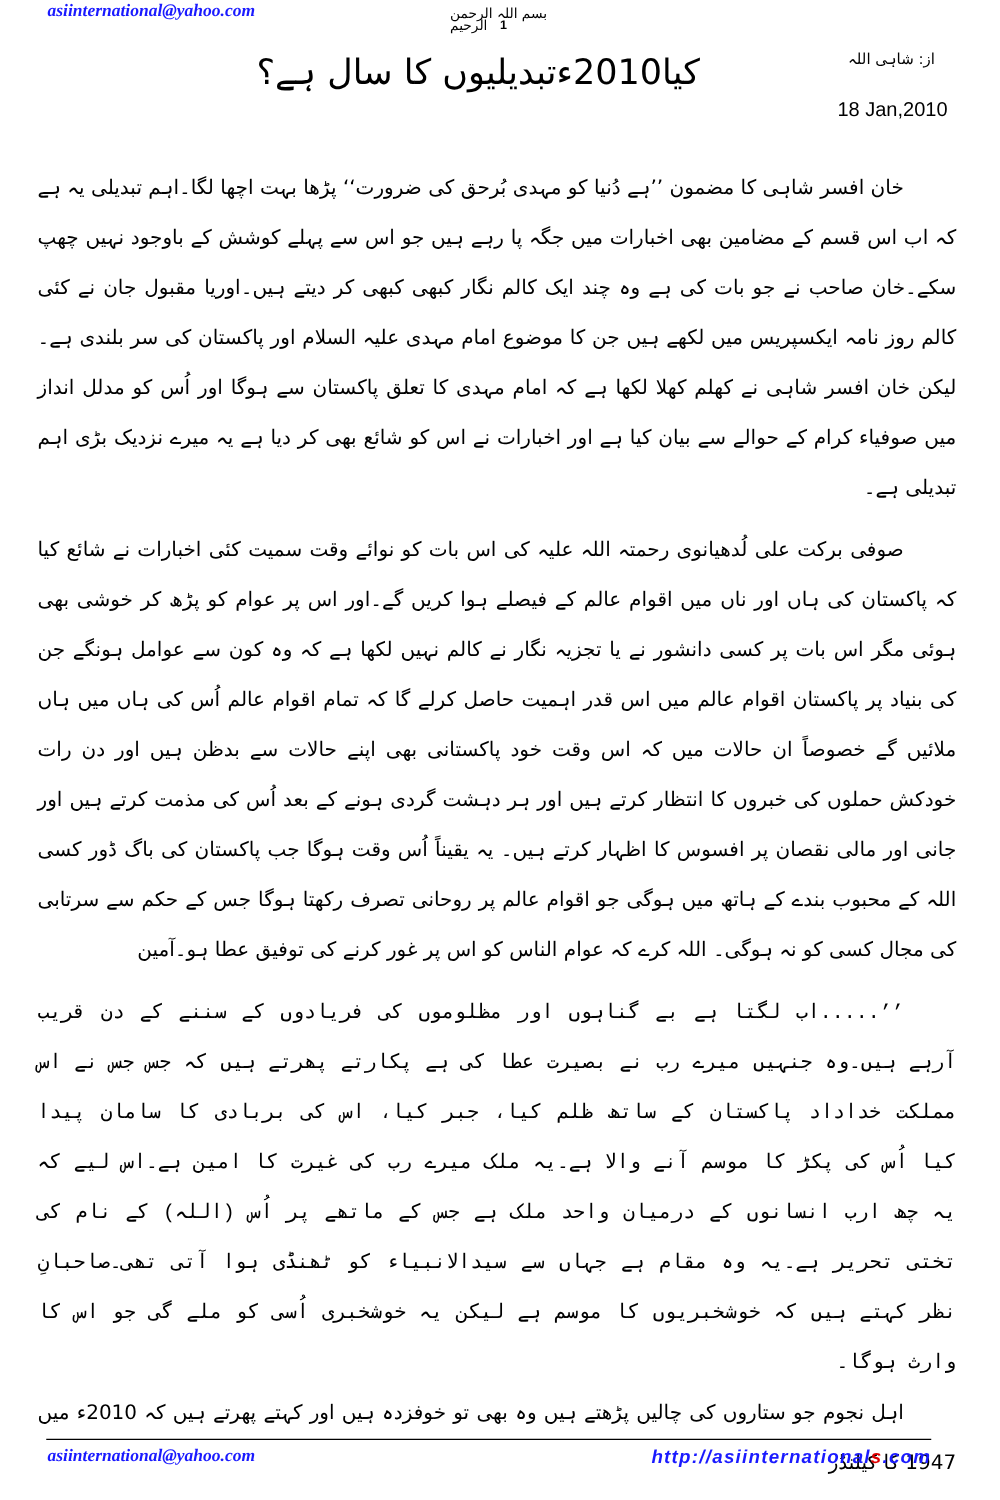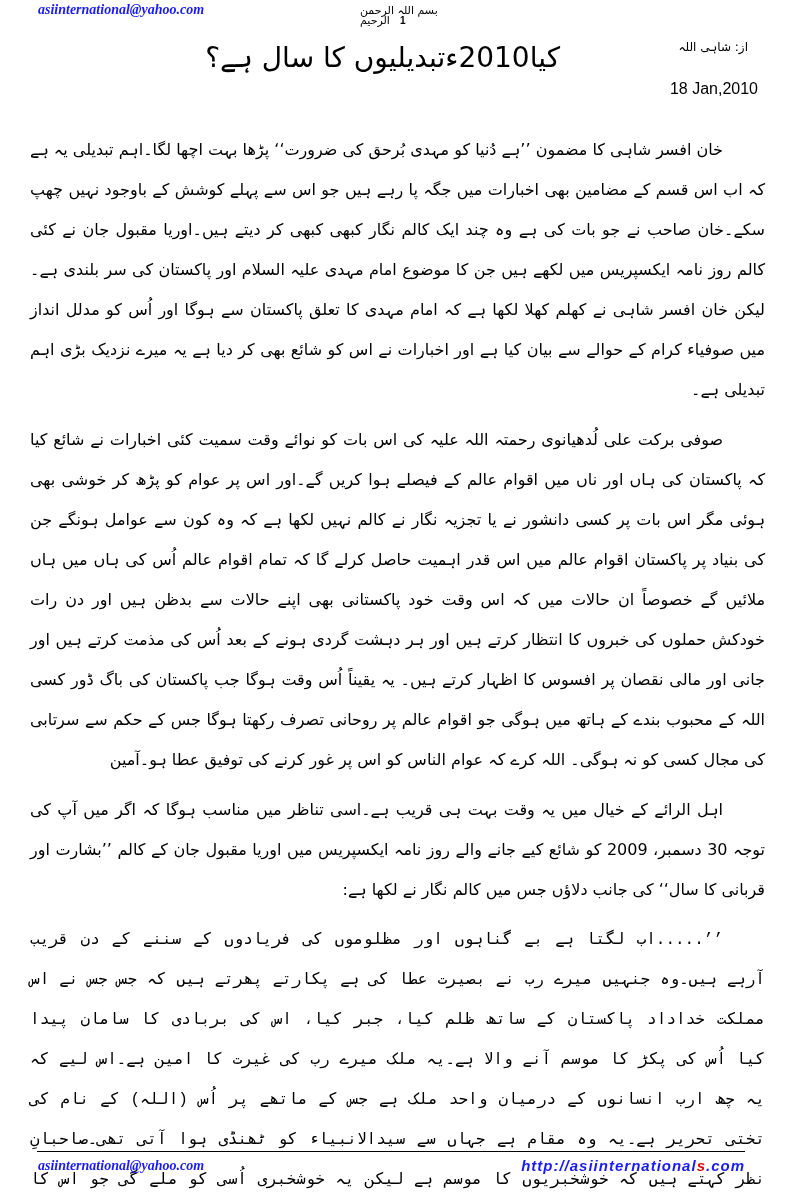--- a/index.html
+++ b/index.html
@@ -26,20 +26,19 @@
 <div class="bismillah">بسم اللہ الرحمن الرحیم</div>
 <div class="page-num">1</div>
 
 <h1 class="title" style="margin:0;font-weight:normal;">کیا2010ءتبدیلیوں کا سال ہے؟</h1>
 <div class="author">از: شاہی اللہ</div>
 <div class="date">18  Jan,2010</div>
 
 <div class="body">
   <p>خان افسر شاہی کا مضمون ’’ہے دُنیا کو مہدی بُرحق کی ضرورت‘‘ پڑھا بہت اچھا لگا۔اہم تبدیلی یہ ہے کہ اب اس قسم کے مضامین بھی اخبارات میں جگہ پا رہے ہیں جو اس سے پہلے کوشش کے باوجود نہیں چھپ سکے۔خان صاحب نے جو بات کی ہے وہ چند ایک کالم نگار کبھی کبھی کر دیتے ہیں۔اوریا مقبول جان نے کئی کالم روز نامہ ایکسپریس میں لکھے ہیں جن کا موضوع امام مہدی علیہ السلام اور پاکستان کی سر بلندی ہے۔لیکن خان افسر شاہی نے کھلم کھلا لکھا ہے کہ امام مہدی کا تعلق پاکستان سے ہوگا اور اُس کو مدلل انداز میں صوفیاء کرام کے حوالے سے بیان کیا ہے اور اخبارات نے اس کو شائع بھی کر دیا ہے یہ میرے نزدیک بڑی اہم تبدیلی ہے۔</p>
   <p>صوفی برکت علی لُدھیانوی رحمتہ اللہ علیہ کی اس بات کو نوائے وقت سمیت کئی اخبارات نے شائع کیا کہ پاکستان کی ہاں اور ناں میں اقوام عالم کے فیصلے ہوا کریں گے۔اور اس پر عوام کو پڑھ کر خوشی بھی ہوئی مگر اس بات پر کسی دانشور نے یا تجزیہ نگار نے کالم نہیں لکھا ہے کہ وہ کون سے عوامل ہونگے جن کی بنیاد پر پاکستان اقوام عالم میں اس قدر اہمیت حاصل کرلے گا کہ تمام اقوام عالم اُس کی ہاں میں ہاں ملائیں گے خصوصاً ان حالات میں کہ اس وقت خود پاکستانی بھی اپنے حالات سے بدظن ہیں اور دن رات خودکش حملوں کی خبروں کا انتظار کرتے ہیں اور ہر دہشت گردی ہونے کے بعد اُس کی مذمت کرتے ہیں اور جانی اور مالی نقصان پر افسوس کا اظہار کرتے ہیں۔ یہ یقیناً اُس وقت ہوگا جب پاکستان کی باگ ڈور کسی اللہ کے محبوب بندے کے ہاتھ میں ہوگی جو اقوام عالم پر روحانی تصرف رکھتا ہوگا جس کے حکم سے سرتابی کی مجال کسی کو نہ ہوگی۔ اللہ کرے کہ عوام الناس کو اس پر غور کرنے کی توفیق عطا ہو۔آمین</p>
-  <p>اہل الرائے کے خیال میں یہ وقت بہت ہی قریب ہے۔اسی تناظر میں مناسب ہوگا کہ اگر میں آپ کی توجہ 30 دسمبر، 2009 کو شائع کیے جانے والے روز نامہ ایکسپریس میں اوریا مقبول جان کے کالم ’’بشارت اور قربانی کا سال‘‘ کی جانب دلاؤں جس میں کالم نگار نے لکھا ہے:</p>
   <p class="quote">’’.....اب لگتا ہے بے گناہوں اور مظلوموں کی فریادوں کے سننے کے دن قریب آرہے ہیں۔وہ جنہیں میرے رب نے بصیرت عطا کی ہے پکارتے پھرتے ہیں کہ جس جس نے اس مملکت خداداد پاکستان کے ساتھ ظلم کیا، جبر کیا، اس کی بربادی کا سامان پیدا کیا اُس کی پکڑ کا موسم آنے والا ہے۔یہ ملک میرے رب کی غیرت کا امین ہے۔اس لیے کہ یہ چھ ارب انسانوں کے درمیان واحد ملک ہے جس کے ماتھے پر اُس (اللہ) کے نام کی تختی تحریر ہے۔یہ وہ مقام ہے جہاں سے سیدالانبیاء کو ٹھنڈی ہوا آتی تھی۔صاحبانِ نظر کہتے ہیں کہ خوشخبریوں کا موسم ہے لیکن یہ خوشخبری اُسی کو ملے گی جو اس کا وارث ہوگا۔</p>
   <p>اہل نجوم جو ستاروں کی چالیں پڑھتے ہیں وہ بھی تو خوفزدہ ہیں اور کہتے پھرتے ہیں کہ 2010ء میں 1947 کا کیلنڈر</p>
 </div>
 
 <div class="rule"></div>
 <a class="ftr-email">asiinternational@yahoo.com</a>
 <a class="ftr-url"><span>http://asiinternational</span><span class="accent">s</span><span>.com</span></a>
 
 </body></html>

